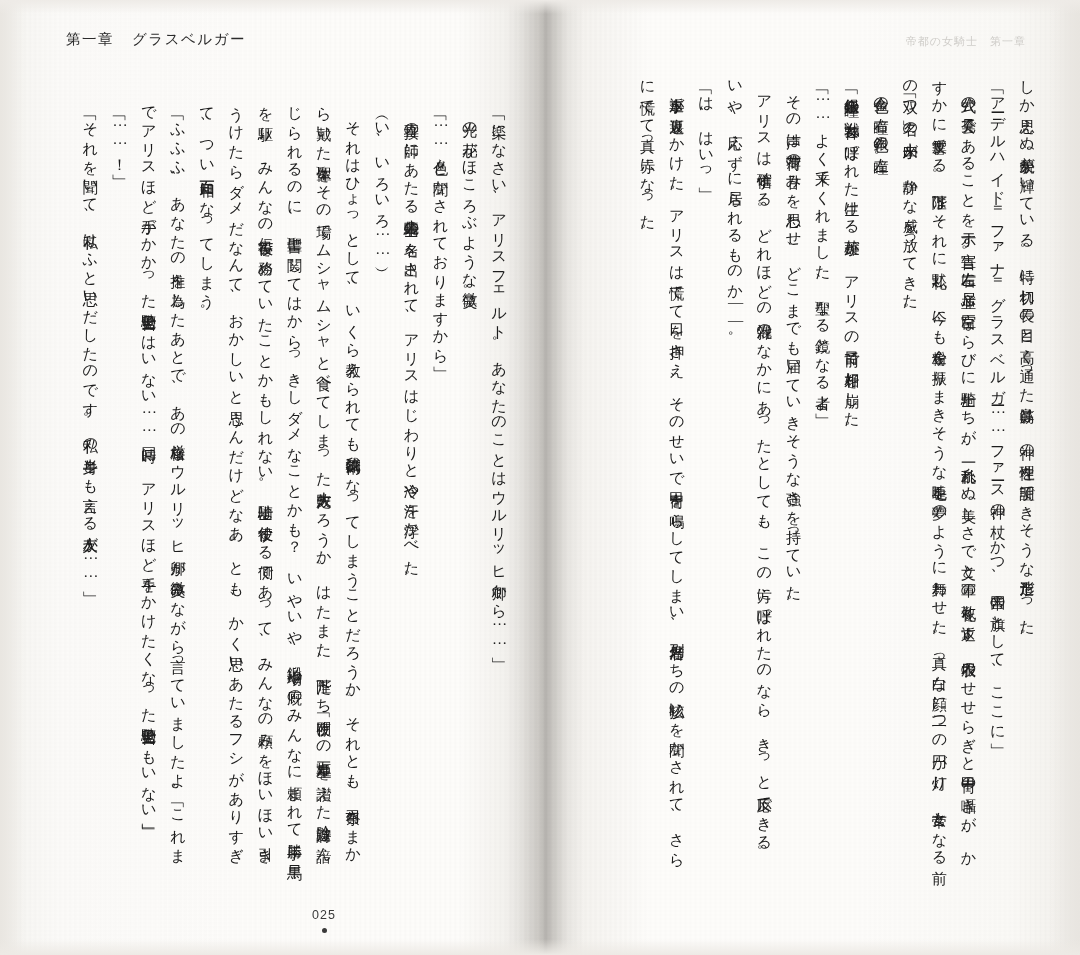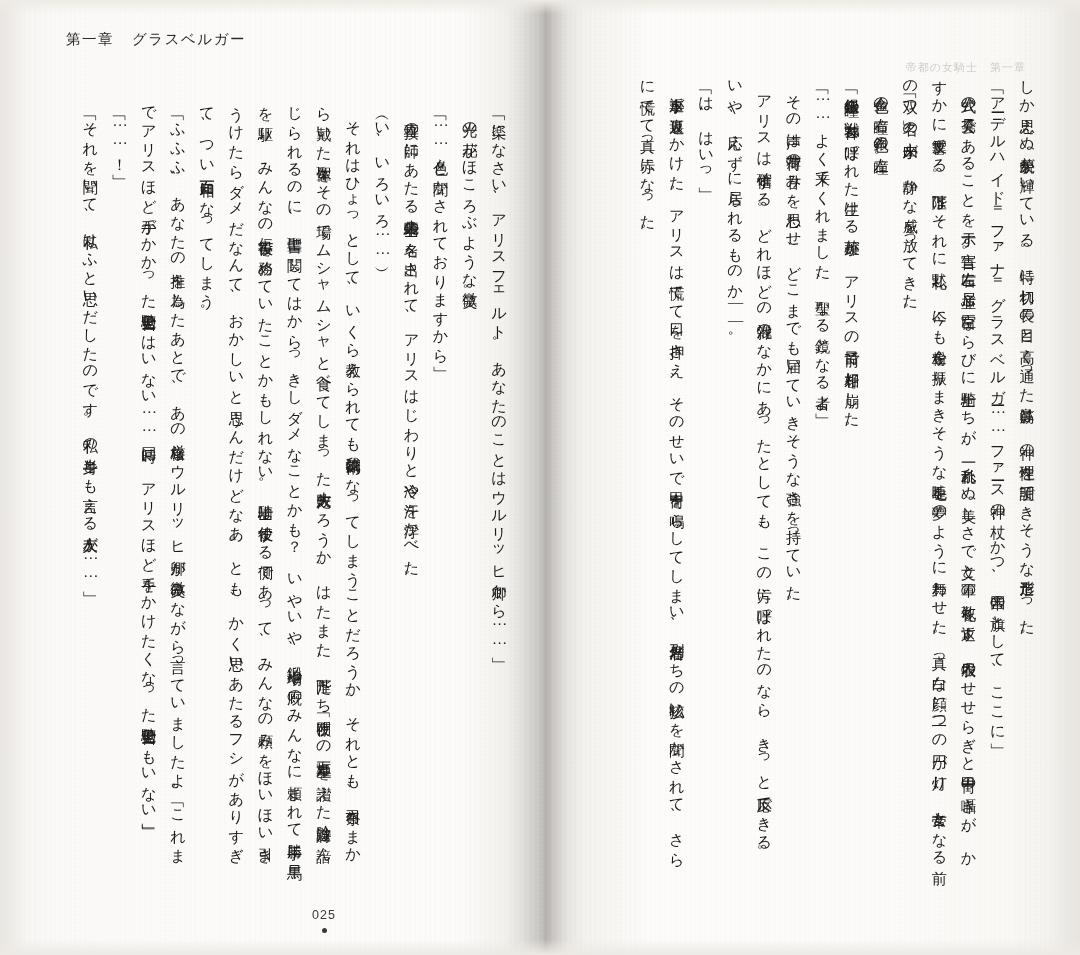--- a/index.html
+++ b/index.html
@@ -61,21 +61,21 @@
     left: 30px;
     font-size: 14.5px;
     letter-spacing: 1.5px;
     color: #2b2b2b;
     white-space: nowrap;
   }
   .running-head .rh-sep { display: inline-block; width: 18px; }
 
   .running-head-faint {
     position: absolute;
-    top: 60px;
+    top: 34px;
     right: 34px;
     font-size: 11px;
     color: #cfcdc9;
     letter-spacing: 1px;
     white-space: nowrap;
     text-align: center;
   }
 
   
   .vtext {

